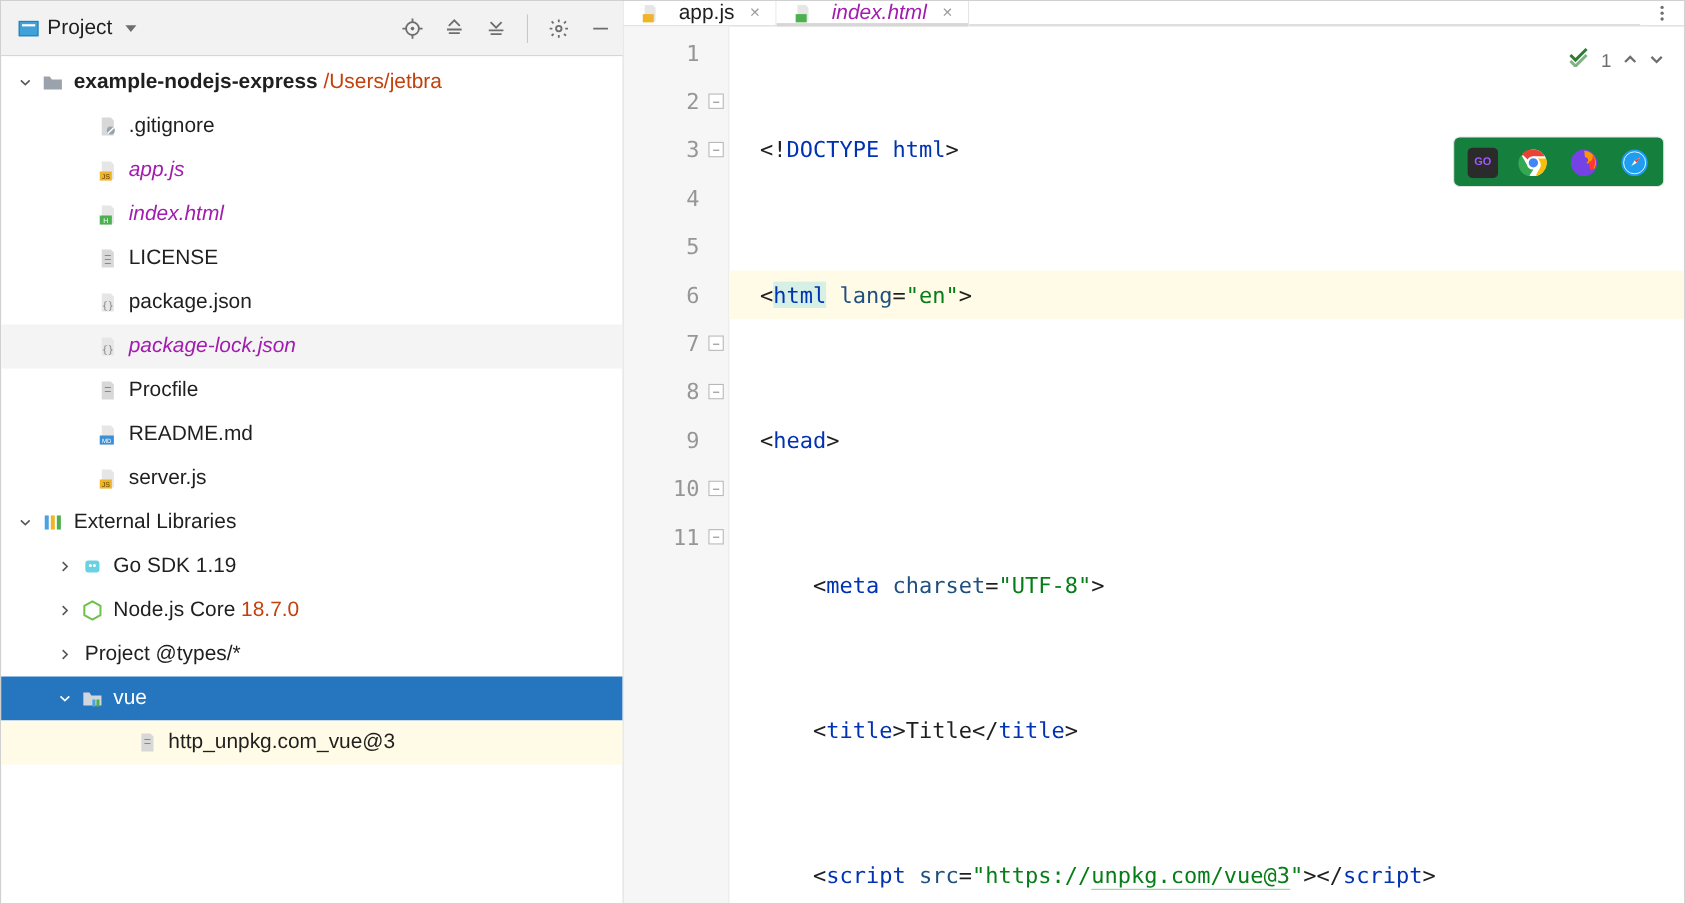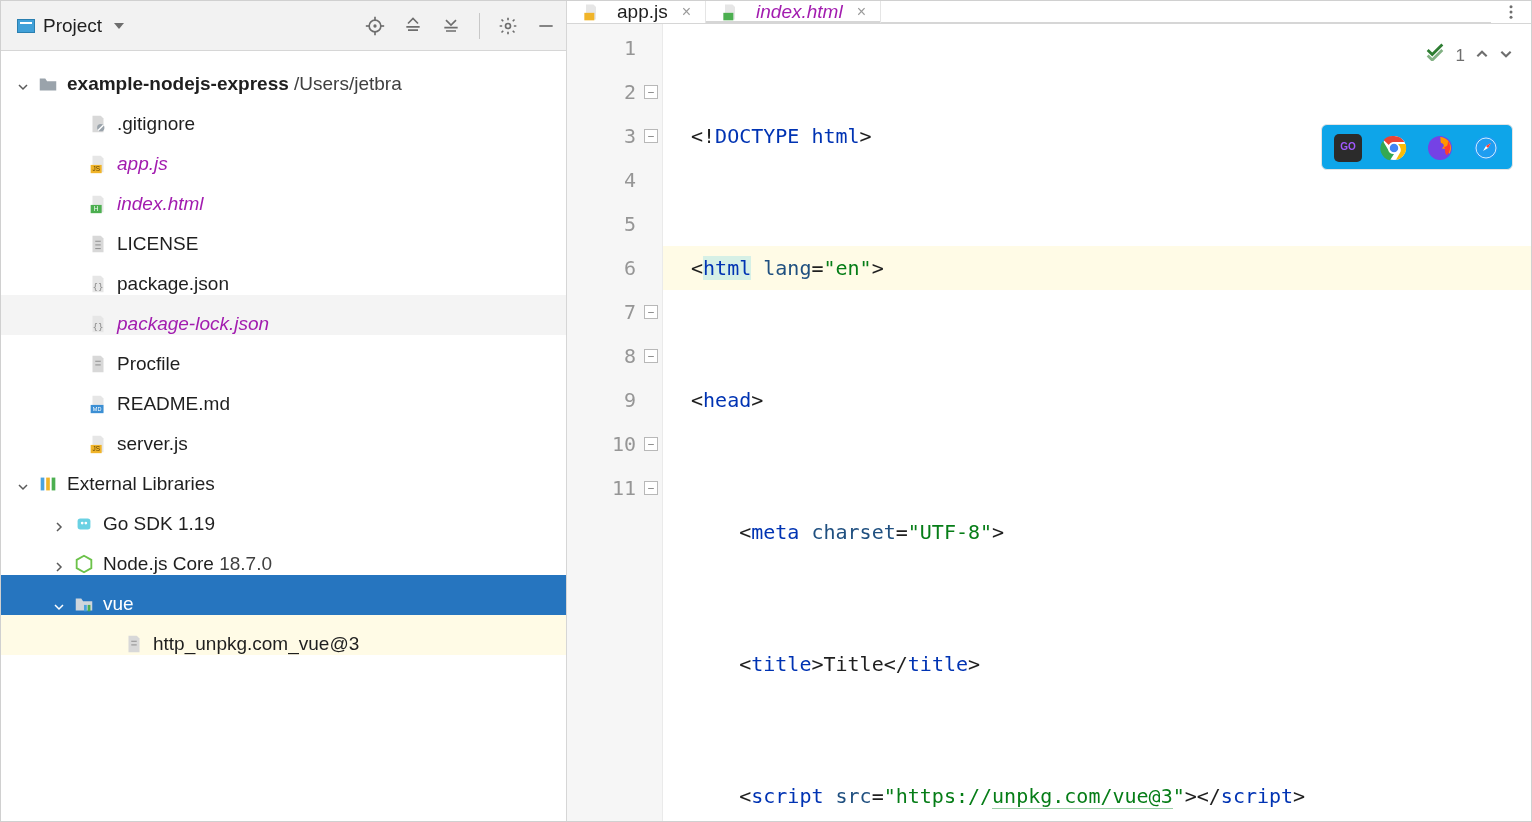--- a/index.html
+++ b/index.html
@@ -10,30 +10,30 @@
 .sidebar-header { height:50px; background:#f2f2f2; border-bottom:1px solid #d6d6d6; display:flex; align-items:center; padding:0 10px; gap:8px; }
 .project-btn { display:flex; align-items:center; gap:8px; padding:2px 6px; }
 .project-icon { width:18px; height:14px; background:#40a0d8; border:1px solid #2a7fb0; position:relative; }
 .project-icon::before { content:""; position:absolute; left:2px; right:2px; top:2px; height:2px; background:#fff; }
 .dropdown-arrow { width:0; height:0; border-left:5px solid transparent; border-right:5px solid transparent; border-top:6px solid #6e6e6e; margin-left:4px;}
 .sidebar-tools { margin-left:auto; display:flex; align-items:center; gap:18px; }
 .tool-icon { width:20px; height:20px; display:flex; align-items:center; justify-content:center; color:#6e6e6e; cursor:pointer; }
 .tool-icon svg { width:20px; height:20px; }
 .vdiv { width:1px; height:26px; background:#c8c8c8; }
 .tree { flex:1; overflow:auto; padding-top:4px; }
-.tree-row { display:flex; align-items:flex-end; height:40px; white-space:nowrap; cursor:default; }
+.tree-row { display:flex; align-items:center; height:40px; white-space:nowrap; cursor:default; }
 .tree-row.hl-yellow { background:#fffbe6; }
 .tree-row.hl-gray { background:#f4f4f4; }
 .tree-row.selected { background:#2675bf; color:#fff; }
 .indent { display:inline-block; }
 .chev { width:16px; height:16px; display:inline-flex; align-items:center; justify-content:center; margin-right:6px; }
 .chev svg { width:12px; height:12px; }
 .ficon { width:22px; height:22px; margin-right:8px; display:inline-flex; align-items:center; justify-content:center; flex-shrink:0; }
 .ficon svg { width:22px; height:22px; }
-.muted { color:#404040; }
+.muted { color:#c2410c; }
 .orange { color:#a21caf;font-style:italic; }
 .bold { font-weight:600; }
 .editor { flex:1; display:flex; flex-direction:column; min-width:0; }
 .tabs { height:50px; display:flex; align-items:stretch; border-bottom:1px solid #d6d6d6; background:#fff; }
 .tab { display:flex; align-items:center; gap:8px; padding:0 14px; border-right:1px solid #e5e5e5; color:#1f1f1f; position:relative; }
 .tab.active { background:#fff; }
 .tab.active::after { content:""; position:absolute; left:0; right:0; bottom:-1px; height:3px; background:#d6d6d6; }
 .tab .close { color:#9a9a9a; font-size:16px; margin-left:6px; }
 .tabs-spacer { flex:1; border-bottom:1px solid #d6d6d6; }
 .tabs-menu { width:40px; display:flex; align-items:center; justify-content:center; }
@@ -46,21 +46,21 @@
 .code .hl-line { background:#fffbe6; margin-left:-28px; padding-left:28px; margin-right:-400px; }
 .t-kw { color:#0033b3; }
 .t-attr { color:#205080; }
 .t-str { color:#067d17; }
 .t-tag { color:#0033b3; }
 .t-punct { color:#1f1f1f; }
 .tag-hl { background:#d6f0e6; }
 .url-u { border-bottom:1px solid #9ccfa8; }
 .inspect { position:absolute; top:10px; right:18px; display:flex; align-items:center; gap:10px; color:#6e6e6e; font-family:"Segoe UI",Arial,sans-serif; font-size:17px; }
 .check { color:#2e7d32; }
-.browsers { position:absolute; top:100px; right:18px; background:#0ea5e9; border:1px solid #e4e4e4; border-radius:6px; padding:8px 12px; display:flex; gap:18px; }
+.browsers { position:absolute; top:100px; right:18px; background:#15803d; border:1px solid #e4e4e4; border-radius:6px; padding:8px 12px; display:flex; gap:18px; }
 .bicon { width:28px; height:28px; }
 </style>
 </head>
 <body>
 
 <div class="root">
 <div class="main">
 
 <div class="sidebar">
   <div class="sidebar-header">
@@ -260,20 +260,30 @@
               </svg>
             </span>
       <span class="ficon">
               <svg viewBox="0 0 24 24">
                 <path d="M12 3 L20 7.5v9L12 21 4 16.5v-9z" fill="none" stroke="#6cc24a" stroke-width="2"></path>
               </svg>
             </span>
       <span>Node.js Core</span>
       <span>&nbsp;</span>
       <span class="muted">18.7.0</span>
+    </div>
+    <div class="tree-row">
+      <span class="indent" style="width:50px"></span>
+      <span class="chev">
+              <svg viewBox="0 0 12 12">
+                <path d="M4 2 L8 6 L4 10" stroke="#5a5a5a" stroke-width="1.5" fill="none"></path>
+              </svg>
+            </span>
+      <span style="width:4px"></span>
+      <span>Project @types/*</span>
     </div>
     <div class="tree-row selected">
       <span class="indent" style="width:50px"></span>
       <span class="chev">
               <svg viewBox="0 0 12 12">
                 <path d="M2 4 L6 8 L10 4" stroke="#fff" stroke-width="1.5" fill="none"></path>
               </svg>
             </span>
       <span class="ficon">
               <svg viewBox="0 0 24 24">

